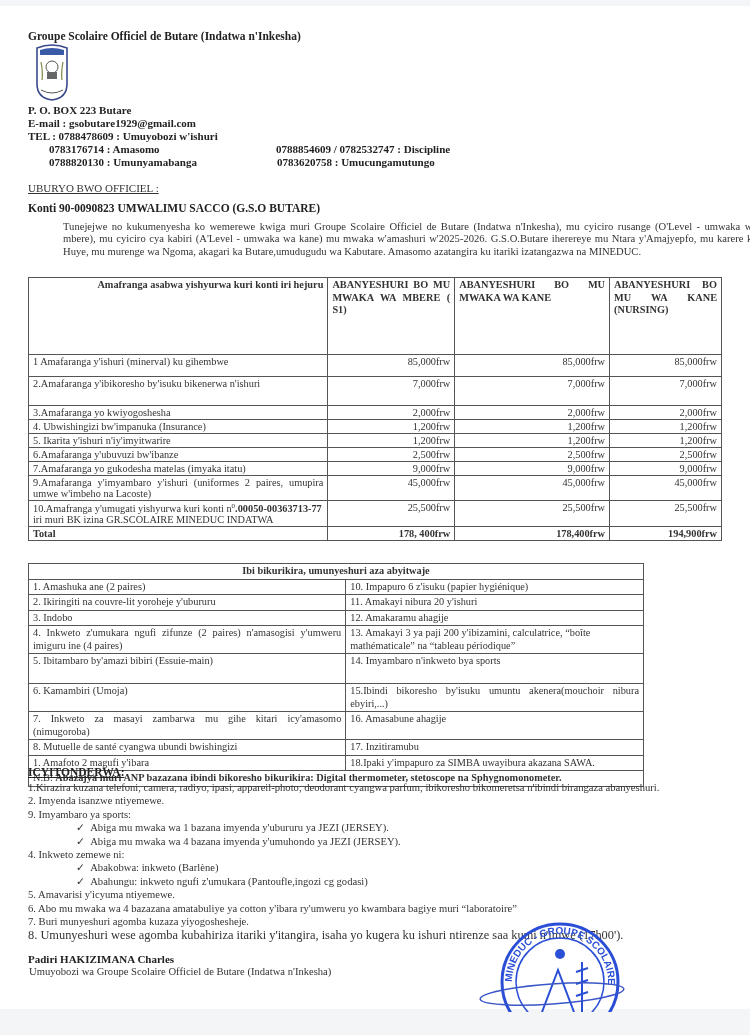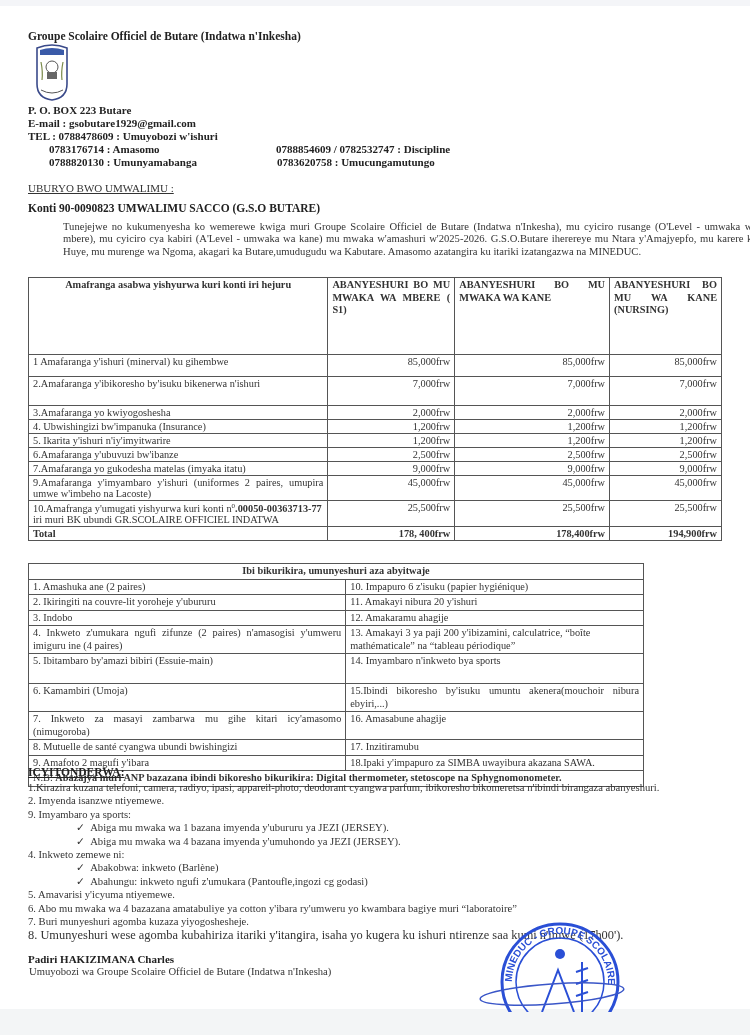--- a/index.html
+++ b/index.html
@@ -12,21 +12,21 @@
   .logo { left:34px; top:44px; width:36px; height:57px; }
   .contact { left:28px; top:104px; font-size:11px; font-weight:bold; line-height:13px; }
   .contact .indent { padding-left:21px; display:inline-block; width:171px; }
   .contact .row { white-space:nowrap; }
   .pay-label { left:28px; top:182px; font-size:11px; text-decoration:underline; color:#333; }
   .pay-acct { left:28px; top:202px; font-size:11.5px; font-weight:bold; }
   .intro { left:28px; top:221px; width:694px; font-size:10.6px; line-height:12.3px; text-align:justify; color:#333;margin-left:35px; }
   table { border-collapse:collapse; position:absolute; font-size:10.3px; color:#333; }
   td, th { border:1px solid #555; padding:1px 4px; vertical-align:top; }
   .fees { left:28px; top:277px; width:694px; }
-  .fees th { font-weight:bold; text-align:center; font-size:10.3px; line-height:12.5px; }
+  .fees th { font-weight:bold; text-align:right; font-size:10.3px; line-height:12.5px; }
   .fees td.amt { text-align:right; white-space:nowrap; }
   .fees .total td { font-weight:bold;margin-left:37px; }
   .fees .bold { font-weight:bold; }
   .items { left:28px; top:563px; width:616px; }
   .items .center { text-align:center; font-weight:bold; }
   .items td { line-height:12.5px; }
   .nb b { font-weight:bold; }
   .notes-title { left:28px; top:766px; font-size:11.5px; font-weight:bold; text-decoration:underline; }
   .notes { left:28px; top:781px; width:700px; font-size:10.6px; line-height:13.4px; color:#333; }
   .notes .sub { padding-left:48px; }
@@ -54,21 +54,21 @@
   </svg>
 
   <div class="abs contact">
     <div class="row">P. O. BOX 223 Butare</div>
     <div class="row">E-mail : gsobutare1929@gmail.com</div>
     <div class="row">TEL : 0788478609 : Umuyobozi w'ishuri</div>
     <div class="row"><span class="indent">0783176714 : Amasomo</span><span style="padding-left:56px">0788854609 / 0782532747 : Discipline</span></div>
     <div class="row"><span class="indent">0788820130 : Umunyamabanga</span><span style="padding-left:57px">0783620758 : Umucungamutungo</span></div>
   </div>
 
-  <div class="abs pay-label">UBURYO BWO UMWALIMU :</div>
+  <div class="abs pay-label">UBURYO BWO OFFICIEL :</div>
   <div class="abs pay-acct">Konti 90-0090823 UMWALIMU SACCO (G.S.O BUTARE)</div>
 
   <div class="abs intro">Tunejejwe no kukumenyesha ko wemerewe kwiga muri Groupe Scolaire Officiel de Butare (Indatwa n'Inkesha), mu cyiciro rusange (O'Level - umwaka wa mbere), mu cyiciro cya kabiri (A'Level - umwaka wa kane) mu mwaka w'amashuri w'2025-2026. G.S.O.Butare iherereye mu Ntara y'Amajyepfo, mu karere ka Huye, mu murenge wa Ngoma, akagari ka Butare,umudugudu wa Kabutare. Amasomo azatangira ku itariki izatangazwa na MINEDUC.</div>
 
   <table class="fees">
     <colgroup>
         <col style="width:300px">
         <col style="width:127px">
         <col style="width:155px">
         <col style="width:112px">
@@ -122,21 +122,21 @@
       <td class="amt">9,000frw</td>
       <td class="amt">9,000frw</td>
     </tr>
     <tr>
       <td style="text-align:justify">9.Amafaranga y'imyambaro y'ishuri (uniformes 2 paires, umupira umwe w'imbeho na Lacoste)</td>
       <td class="amt">45,000frw</td>
       <td class="amt">45,000frw</td>
       <td class="amt">45,000frw</td>
     </tr>
     <tr>
-      <td><span>10.Amafranga y'umugati yishyurwa kuri konti n</span><sup style="font-size:7px">0</sup><span class="bold">.00050-00363713-77</span><span> iri muri BK ubundi GR.SCOLAIRE OFFICIEL INDATWA</span></td>
+      <td><span>10.Amafranga y'umugati yishyurwa kuri konti n</span><sup style="font-size:7px">0</sup><span class="bold">.00050-00363713-77</span><span> iri muri BK izina GR.SCOLAIRE MINEDUC INDATWA</span></td>
       <td class="amt">25,500frw</td>
       <td class="amt">25,500frw</td>
       <td class="amt">25,500frw</td>
     </tr>
     <tr class="total">
       <td>Total</td>
       <td class="amt">178, 400frw</td>
       <td class="amt">178,400frw</td>
       <td class="amt">194,900frw</td>
     </tr>
@@ -178,21 +178,21 @@
         </tr>
     <tr>
           <td style="text-align:justify">7. Inkweto za masayi zambarwa mu gihe kitari icy'amasomo (nimugoroba)</td>
           <td>16. Amasabune ahagije</td>
         </tr>
     <tr>
           <td>8. Mutuelle de santé  cyangwa ubundi bwishingizi</td>
           <td>17. Inzitiramubu</td>
         </tr>
     <tr>
-          <td>9. Amafoto 2 magufi y'ibara</td>
+          <td>1. Amafoto 2 magufi y'ibara</td>
           <td>18.Ipaki y'impapuro za SIMBA uwayibura akazana SAWA.</td>
         </tr>
     <tr>
       <td colspan="2" class="nb"><span>N.B: </span><b>Abazajya muri ANP bazazana ibindi  bikoresho bikurikira: Digital thermometer, stetoscope na Sphygnomonometer.</b></td>
     </tr>
   </tbody>
     </table>
 
   <div class="abs notes-title">ICYITONDERWA:</div>
   <div class="abs notes">

